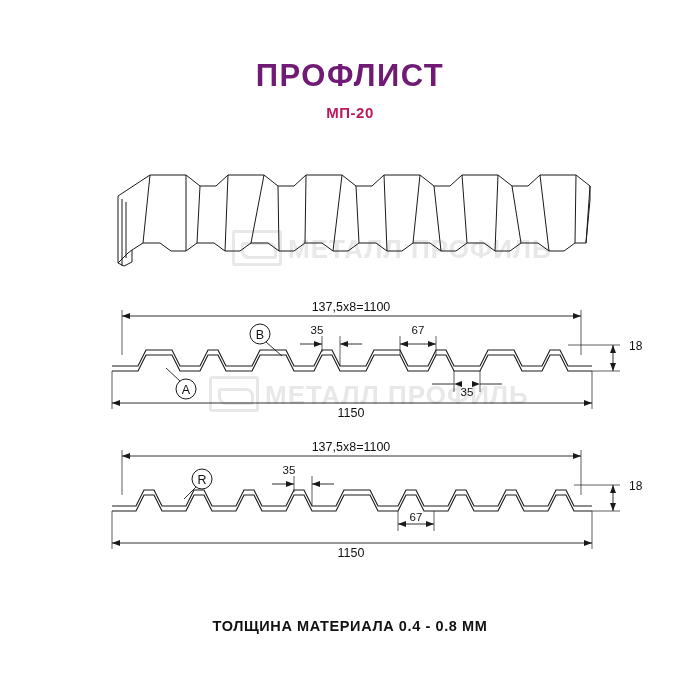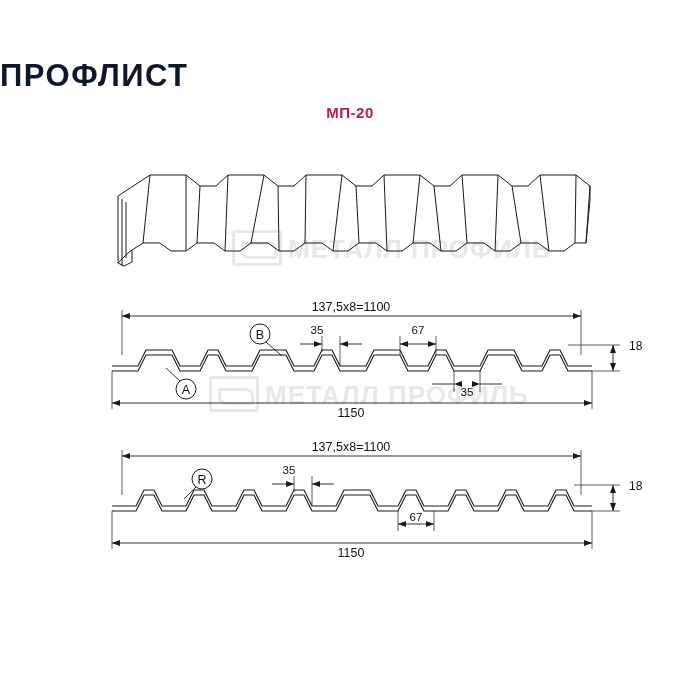--- a/index.html
+++ b/index.html
@@ -18,25 +18,25 @@
   .page {
     position: relative;
     width: 700px;
     height: 700px;
   }
   .title {
     position: absolute;
     top: 58px;
     left: 0;
     width: 700px;
-    text-align: left;
+    text-align: center;
     font-size: 31px;
     font-weight: bold;
     letter-spacing: 1.5px;
-    color: #0f172a;
+    color: #701a75;
   }
   .subtitle {
     position: absolute;
     top: 104px;
     left: 0;
     width: 700px;
     text-align: center;
     font-size: 15px;
     font-weight: bold;
     letter-spacing: 0.5px;
@@ -241,13 +241,14 @@
 
       <text x="351" y="451" font-size="12.5" text-anchor="middle">137,5х8=1100</text>
       <text x="351" y="557" font-size="12.5" text-anchor="middle">1150</text>
       <text x="629" y="490" font-size="12">18</text>
       <text x="289" y="474" font-size="11.5" text-anchor="middle">35</text>
       <text x="416" y="521" font-size="11.5" text-anchor="middle">67</text>
       <text x="202" y="484" font-size="12.5" text-anchor="middle">R</text>
     </g>
   </svg>
 
+  <div class="footer-note">ТОЛЩИНА МАТЕРИАЛА 0.4 - 0.8 ММ</div>
 </div>
 
 </body></html>

